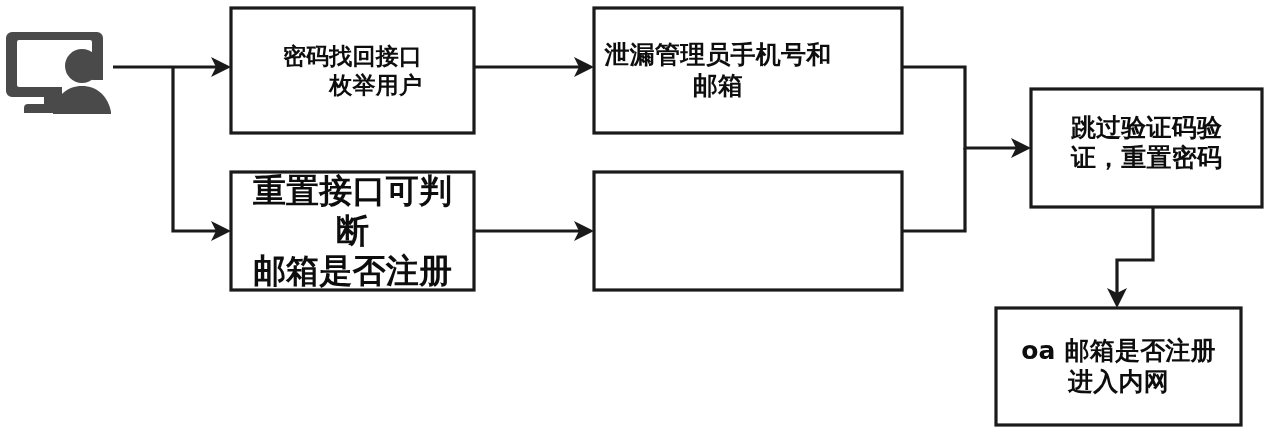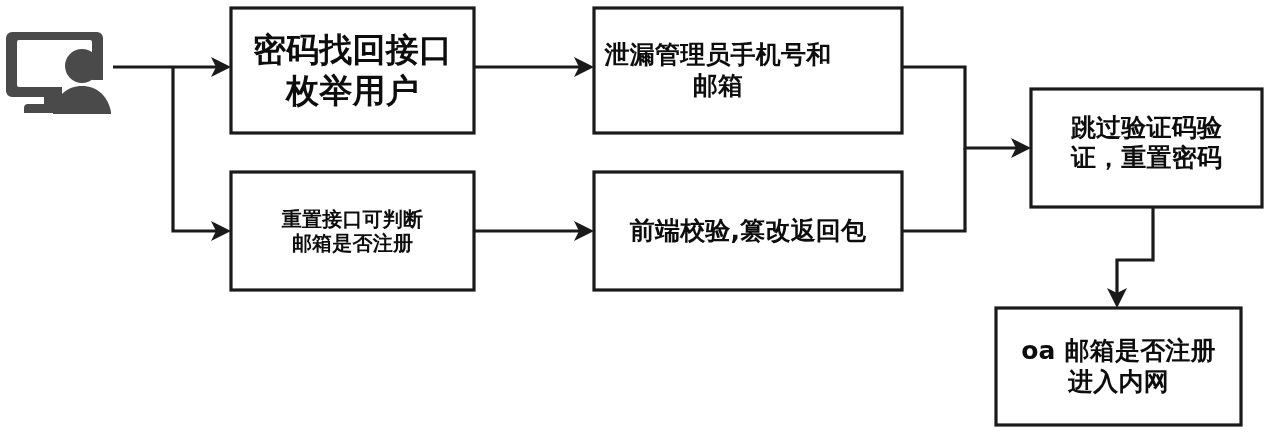--- a/index.html
+++ b/index.html
@@ -94,30 +94,29 @@
 
     <path class="connector" d="M902 67 L965 67 L965 148 L1022 148"></path>
     <path class="connector" d="M902 231 L965 231 L965 148"></path>
     <polygon class="arrow-head" points="1031,148 1011,138 1016,148 1011,158"></polygon>
 
     <path class="connector" d="M1153 207 L1153 260 L1117 260 L1117 299"></path>
     <polygon class="arrow-head" points="1117,308 1107,288 1117,293 1127,288"></polygon>
 
   </svg>
 
-  <div class="node-label" style="left:231px; top:8px; width:243px; height:125px; font-size:33px;">密码找回接口
+  <div class="node-label" style="left:231px; top:8px; width:243px; height:125px; font-size:23px;text-align:right;">密码找回接口
 枚举用户</div>
 
   <div class="node-label" style="left:594px; top:8px; width:248px; height:125px; font-size:25px;">泄漏管理员手机号和
 邮箱</div>
 
-  <div class="node-label" style="left:231px; top:172px; width:243px; height:118px; font-size:20px;border-radius:29px;">重置接口可判断
+  <div class="node-label" style="left:231px; top:172px; width:243px; height:118px; font-size:33px;border-radius:29px;">重置接口可判断
 邮箱是否注册</div>
 
-  <div class="node-label" style="left:594px; top:172px; width:308px; height:118px; font-size:25px;">前端校验,篡改返回包</div>
 
   <div class="node-label" style="left:1031px; top:89px; width:231px; height:108px; font-size:25px;">跳过验证码验
 证，重置密码</div>
 
   <div class="node-label" style="left:996px; top:308px; width:245px; height:117px; font-size:25px;">oa 邮箱是否注册
 进入内网</div>
 
 </div>
 
 </body></html>

